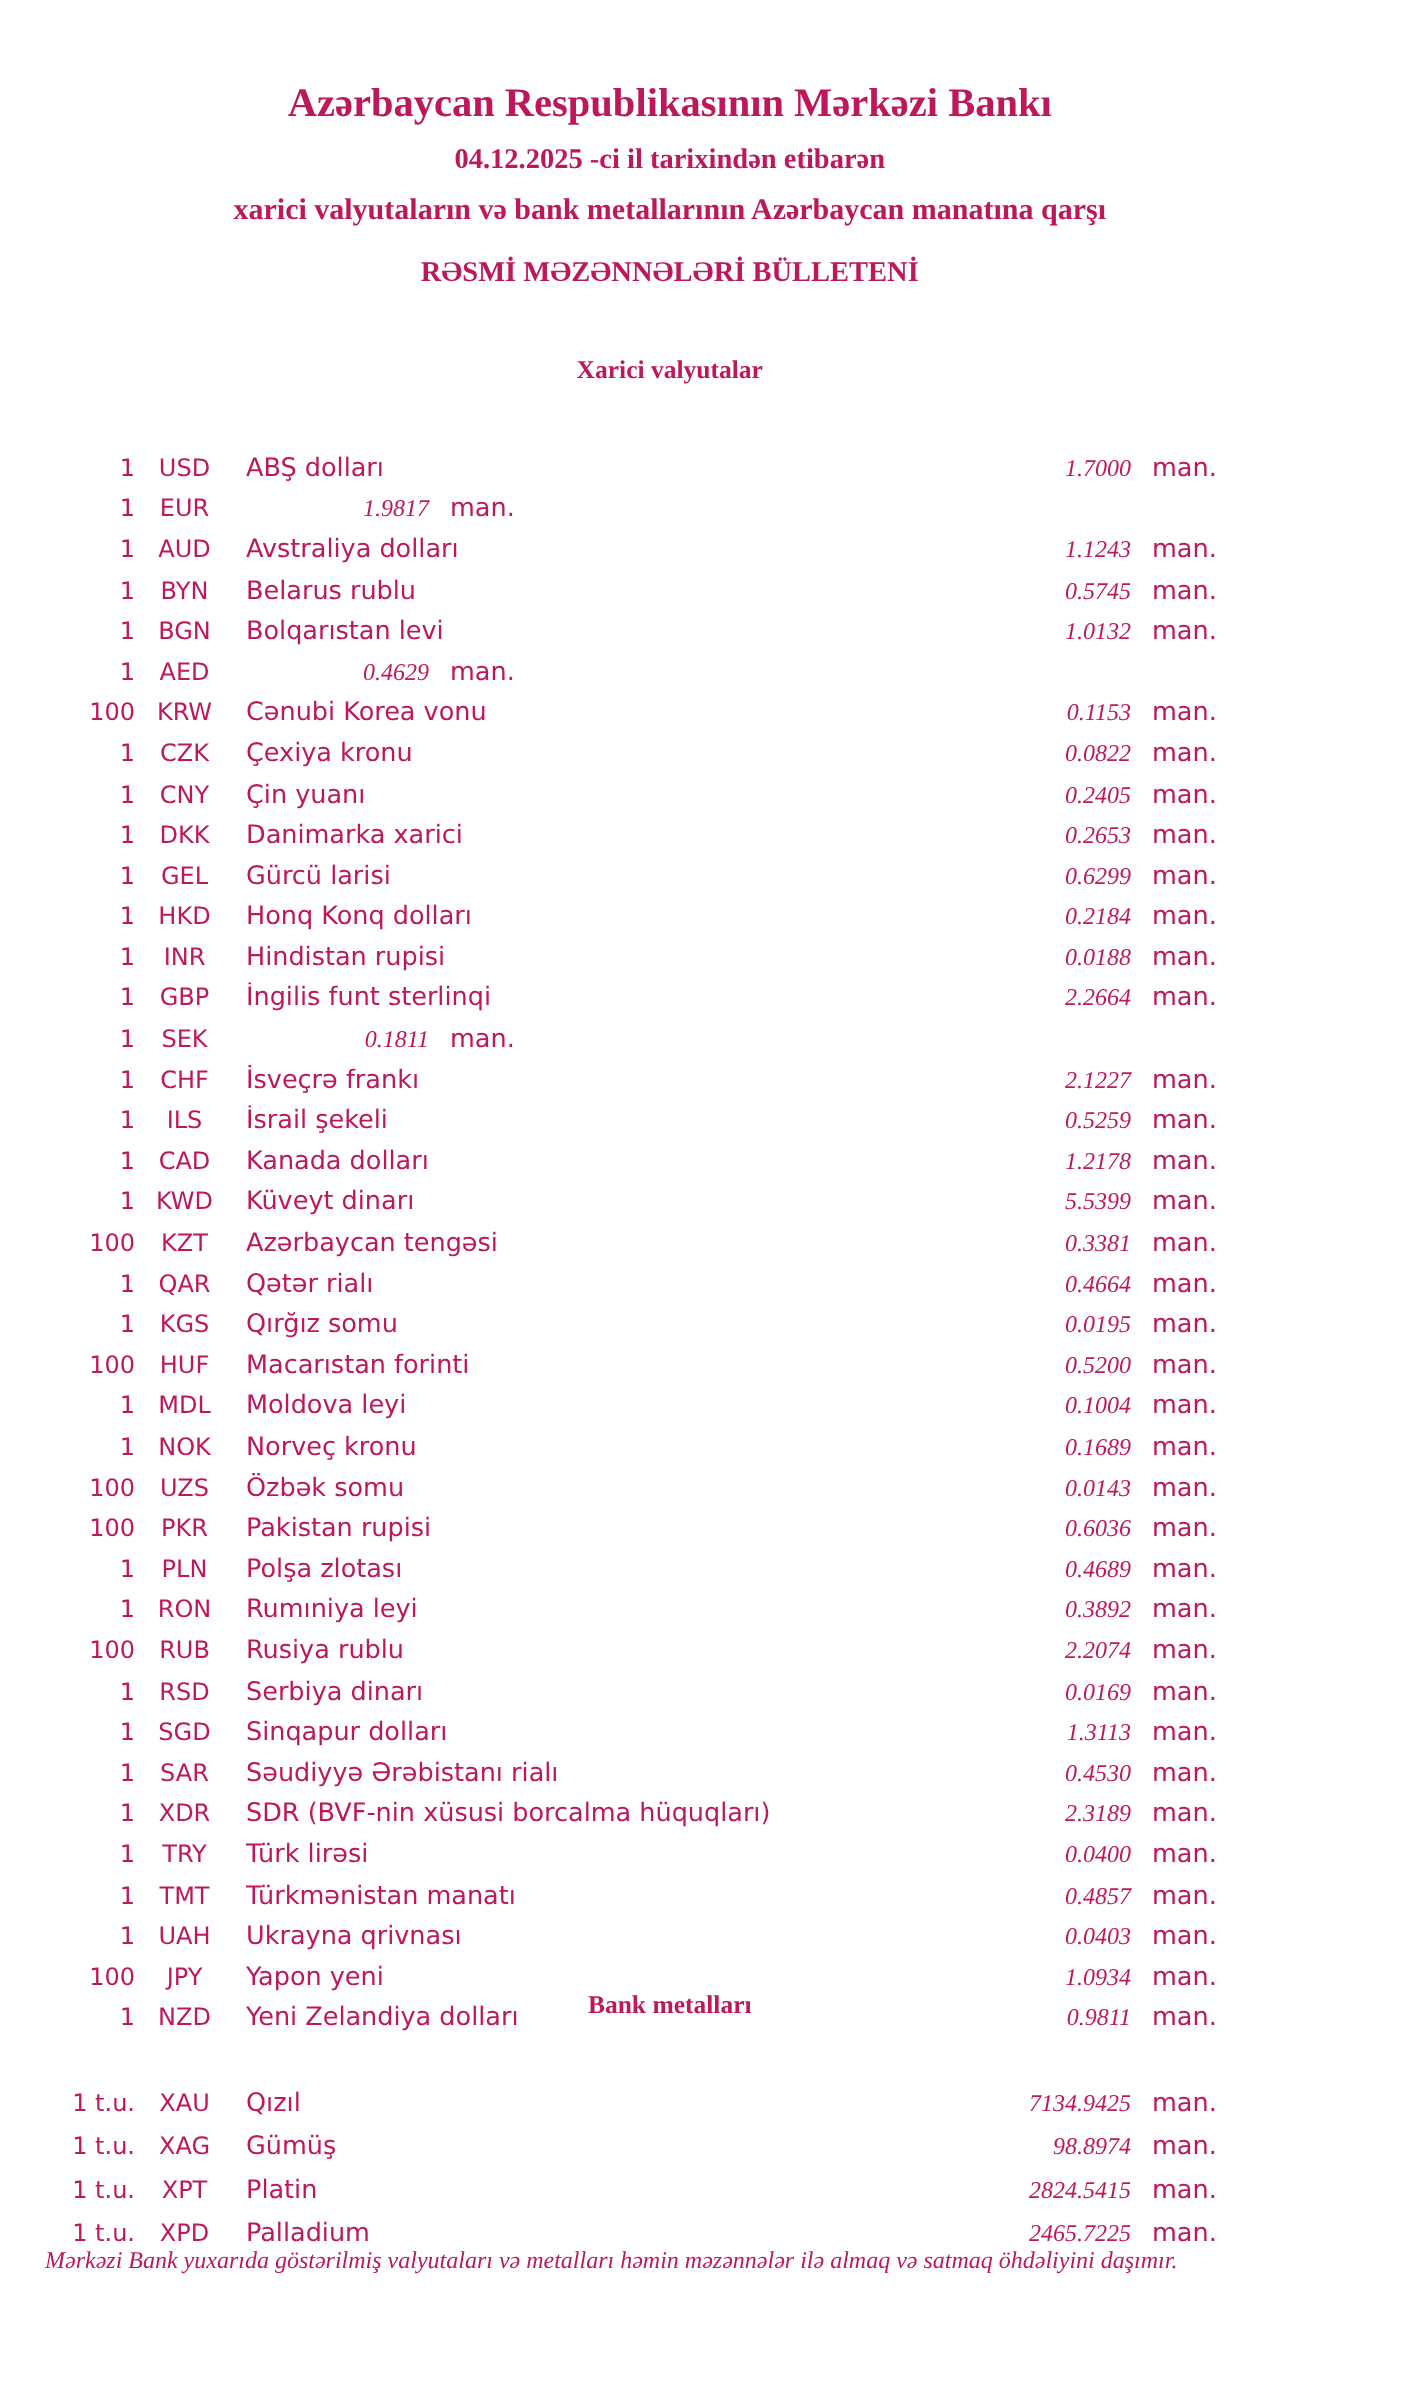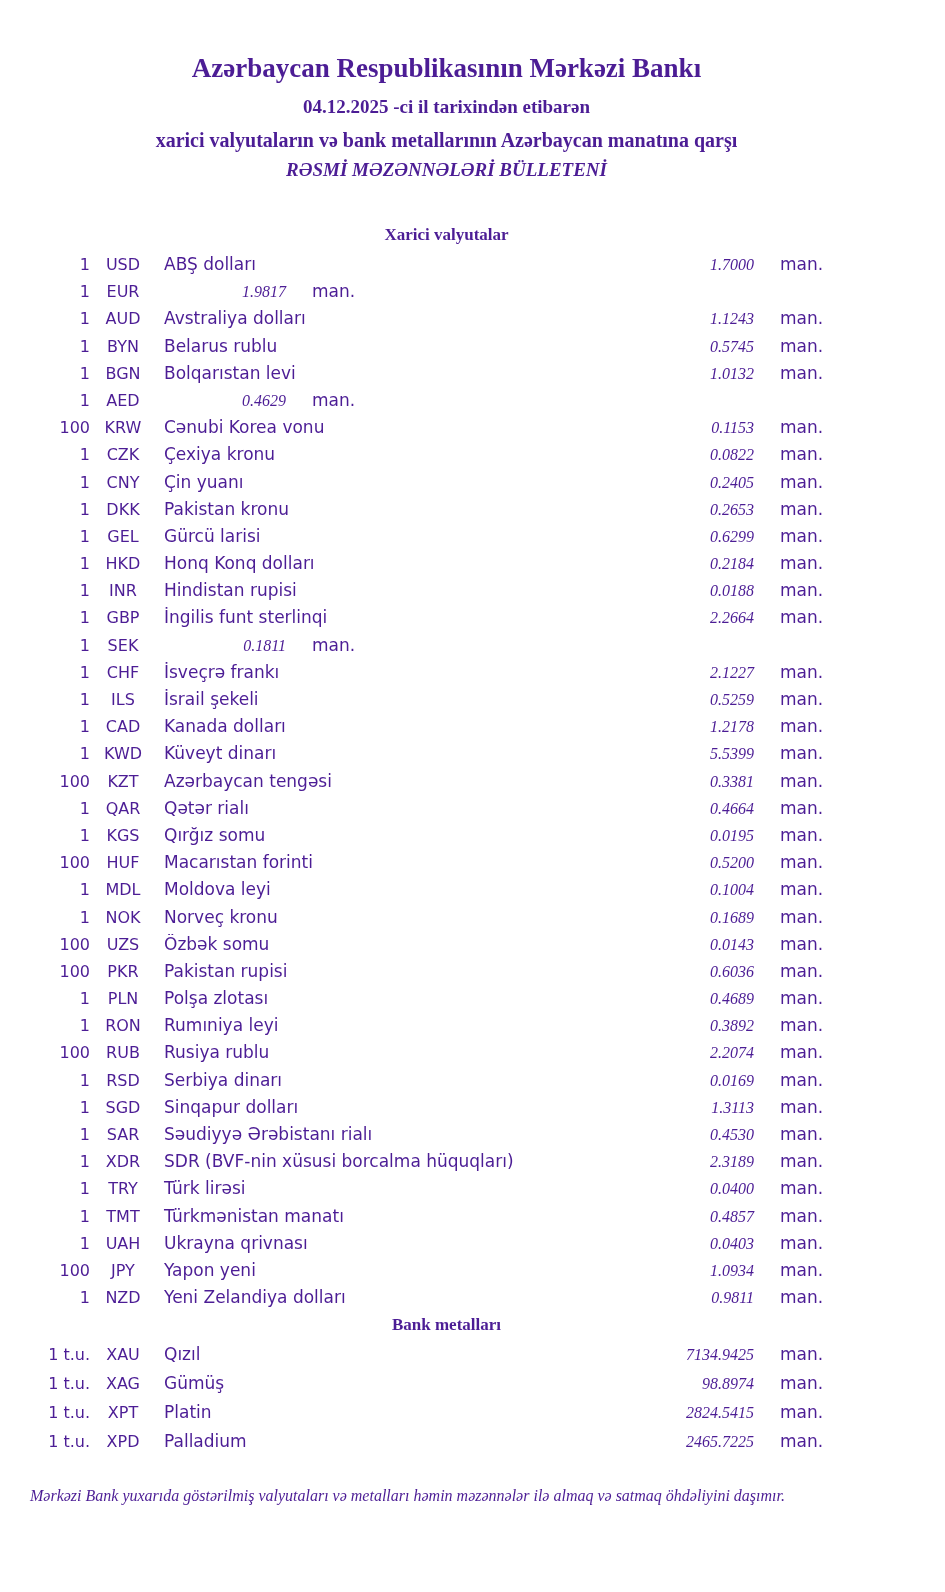--- a/index.html
+++ b/index.html
@@ -2,21 +2,21 @@
 <html><head>
 <meta charset="utf-8">
 <style>
   html, body { margin: 0; padding: 0; background: #ffffff; }
   .page {
     width: 893px;
     height: 1592px;
     box-sizing: border-box;
     padding-top: 52px;
     background: #ffffff;
-    color: #4c1d95;
+    color: #be185d;
     font-family: "DejaVu Sans", sans-serif;
     overflow: hidden;
     position: relative;
   }
   .bank-name {
     text-align: center;
     font-family: "Liberation Serif", serif;
     font-weight: bold;
     font-size: 27px;
     line-height: 32px;
@@ -31,27 +31,26 @@
   }
   .subtitle {
     margin-top: 9px;
     text-align: center;
     font-family: "Liberation Serif", serif;
     font-weight: bold;
     font-size: 20px;
     line-height: 24px;
   }
   .bulletin-title {
-    margin-top: 6px;
+    margin-top: 18px;
     text-align: center;
     font-family: "Liberation Serif", serif;
     font-weight: bold;
     font-size: 19px;
     line-height: 24px;
-    font-style: italic;
   }
   .section-title {
     text-align: center;
     font-family: "Liberation Serif", serif;
     font-weight: bold;
     font-size: 17px;
     line-height: 22px;
   }
   .currencies-title { margin-top: 42px; }
   .metals-title { }
@@ -89,24 +88,25 @@
     text-align: right;
     font-family: "Liberation Serif", serif;
     font-weight: normal;
     font-style: italic;
     font-size: 16px;
     white-space: nowrap;
   }
   .unit {
     width: 62px;
     box-sizing: border-box;
-    padding-left: 26px;
+    padding-left: 14px;
     text-align: left;
     font-size: 17px;
     white-space: nowrap;
+    margin-top: 36px;
   }
   .footer {
     margin-top: 26px;
     padding: 0 50px 0 30px;
     font-family: "Liberation Serif", serif;
     font-style: italic;
     font-size: 16px;
     line-height: 20px;
   }
 </style>
@@ -183,21 +183,21 @@
       <div class="row">
     <span class="qty">1</span>
     <span class="code">CNY</span>
     <span class="name">Çin yuanı</span>
     <span class="rate">0.2405</span>
     <span class="unit">man.</span>
   </div>
       <div class="row">
     <span class="qty">1</span>
     <span class="code">DKK</span>
-    <span class="name">Pakistan kronu</span>
+    <span class="name">Danimarka xarici</span>
     <span class="rate">0.2653</span>
     <span class="unit">man.</span>
   </div>
       <div class="row">
     <span class="qty">1</span>
     <span class="code">GEL</span>
     <span class="name">Gürcü larisi</span>
     <span class="rate">0.6299</span>
     <span class="unit">man.</span>
   </div>

